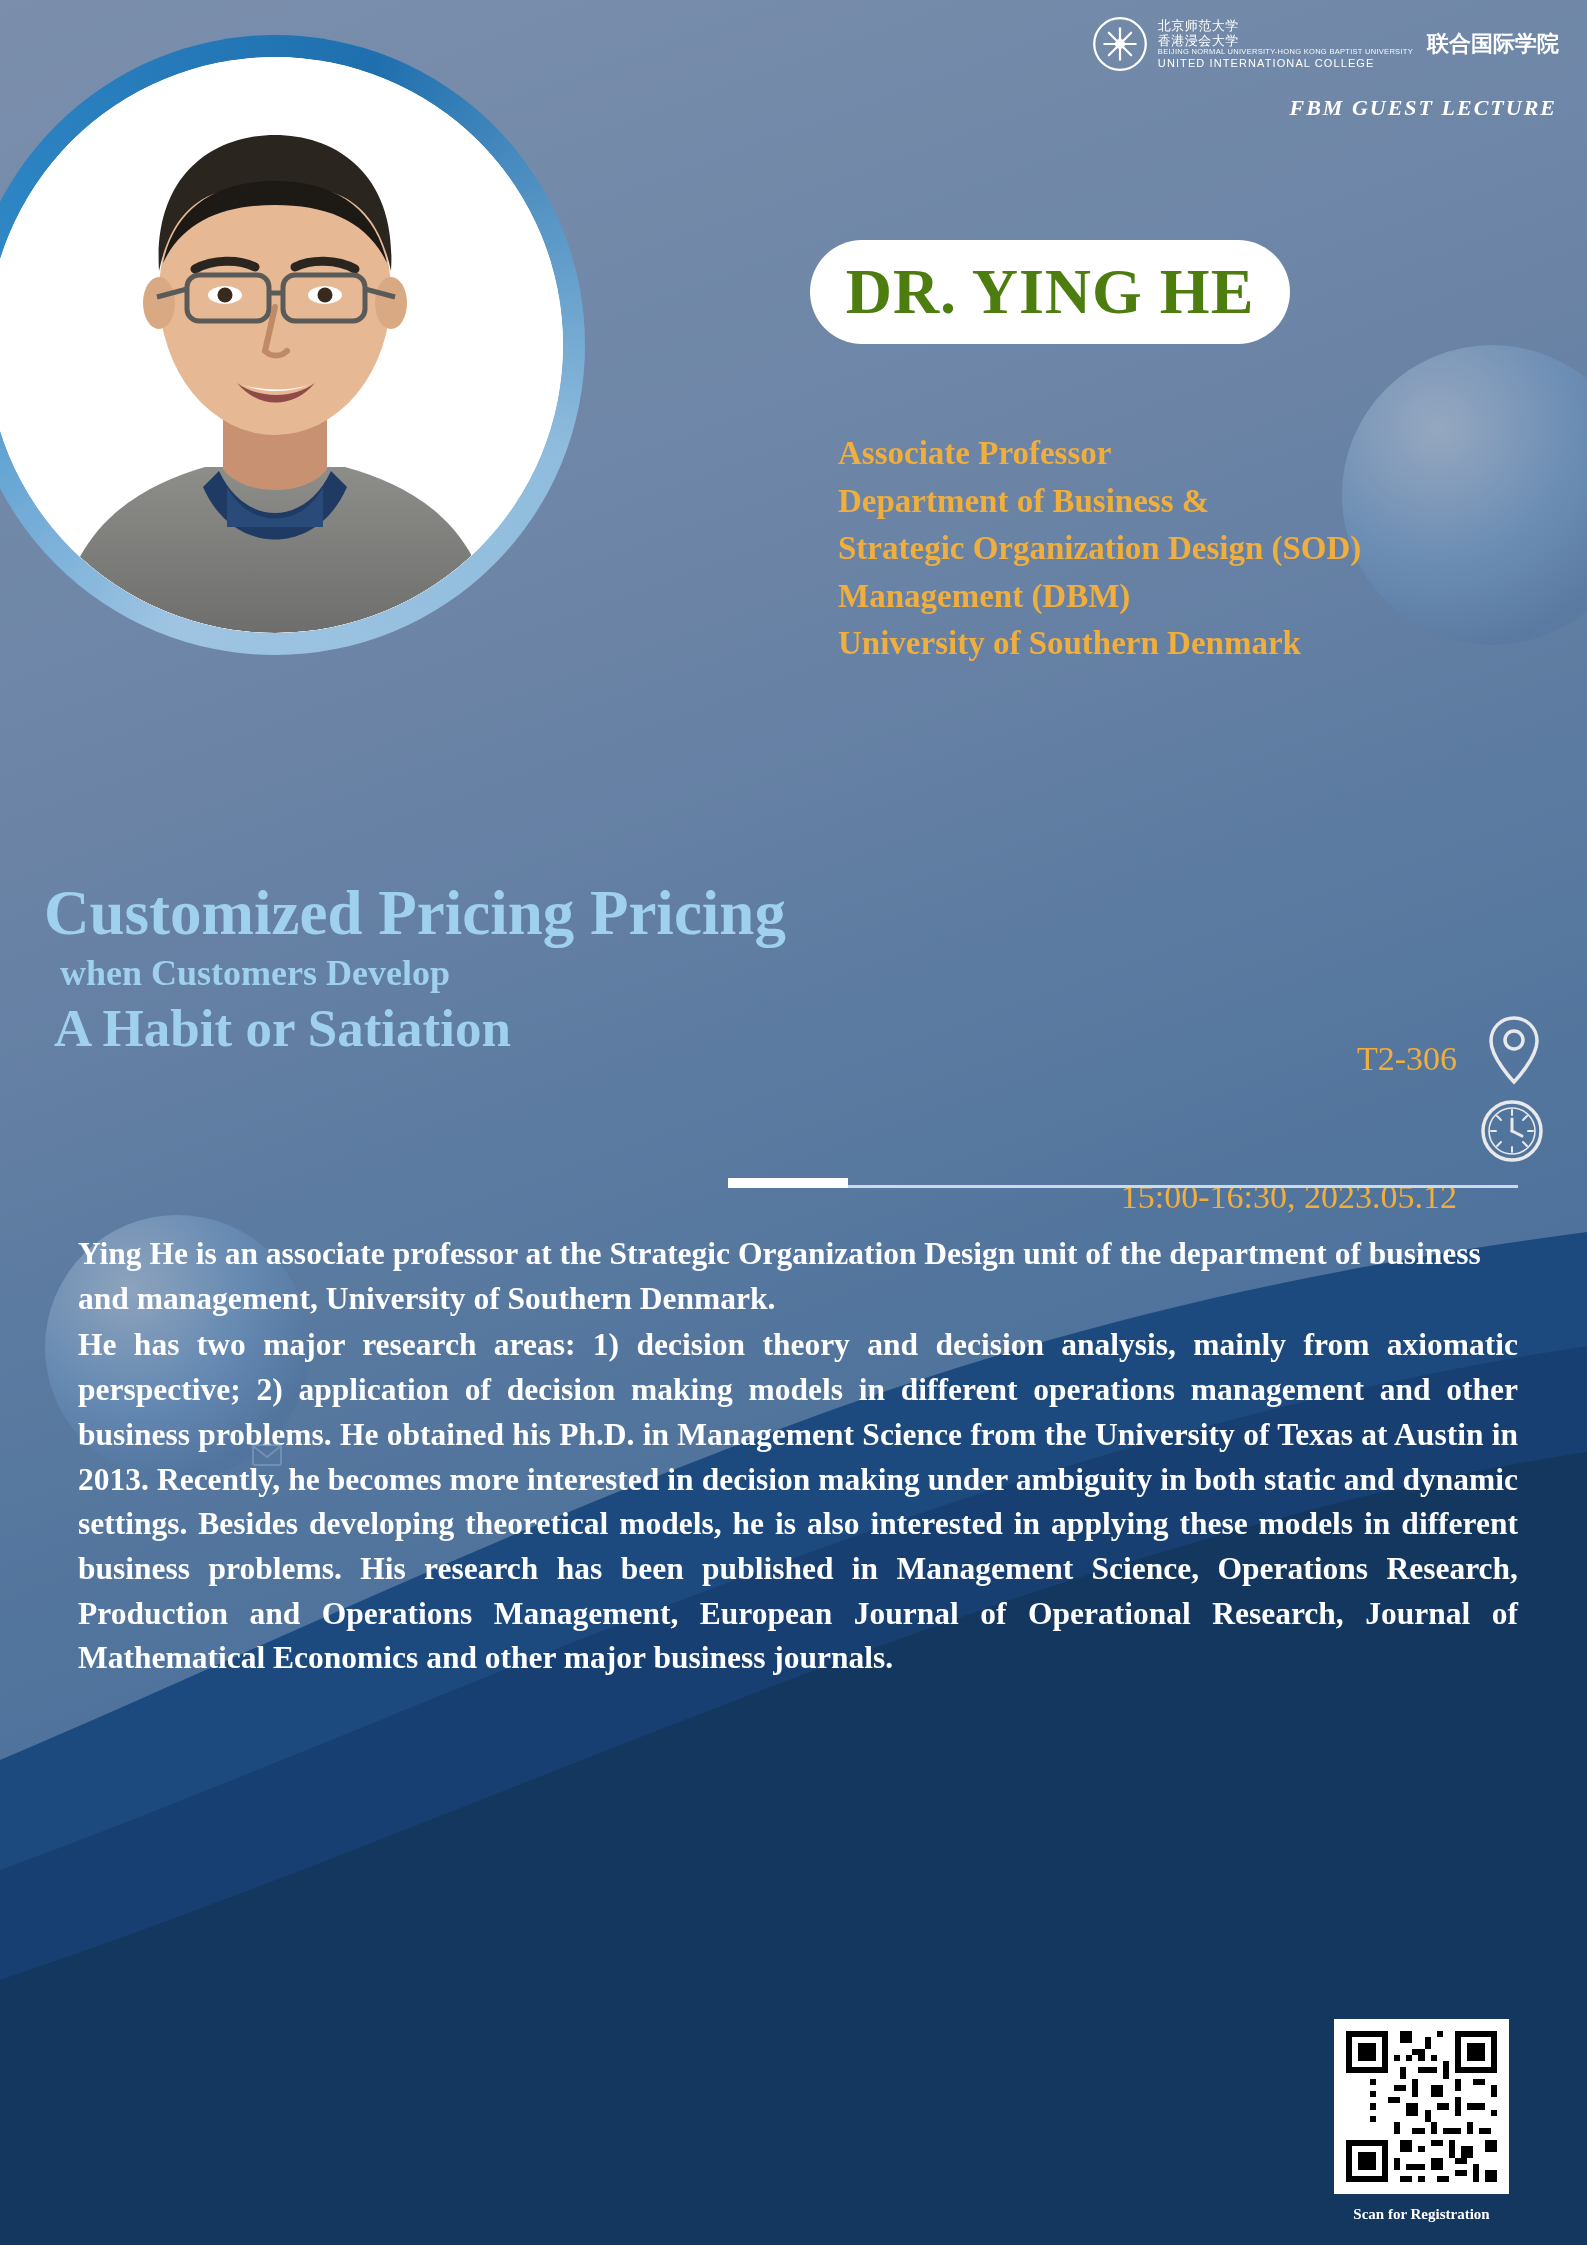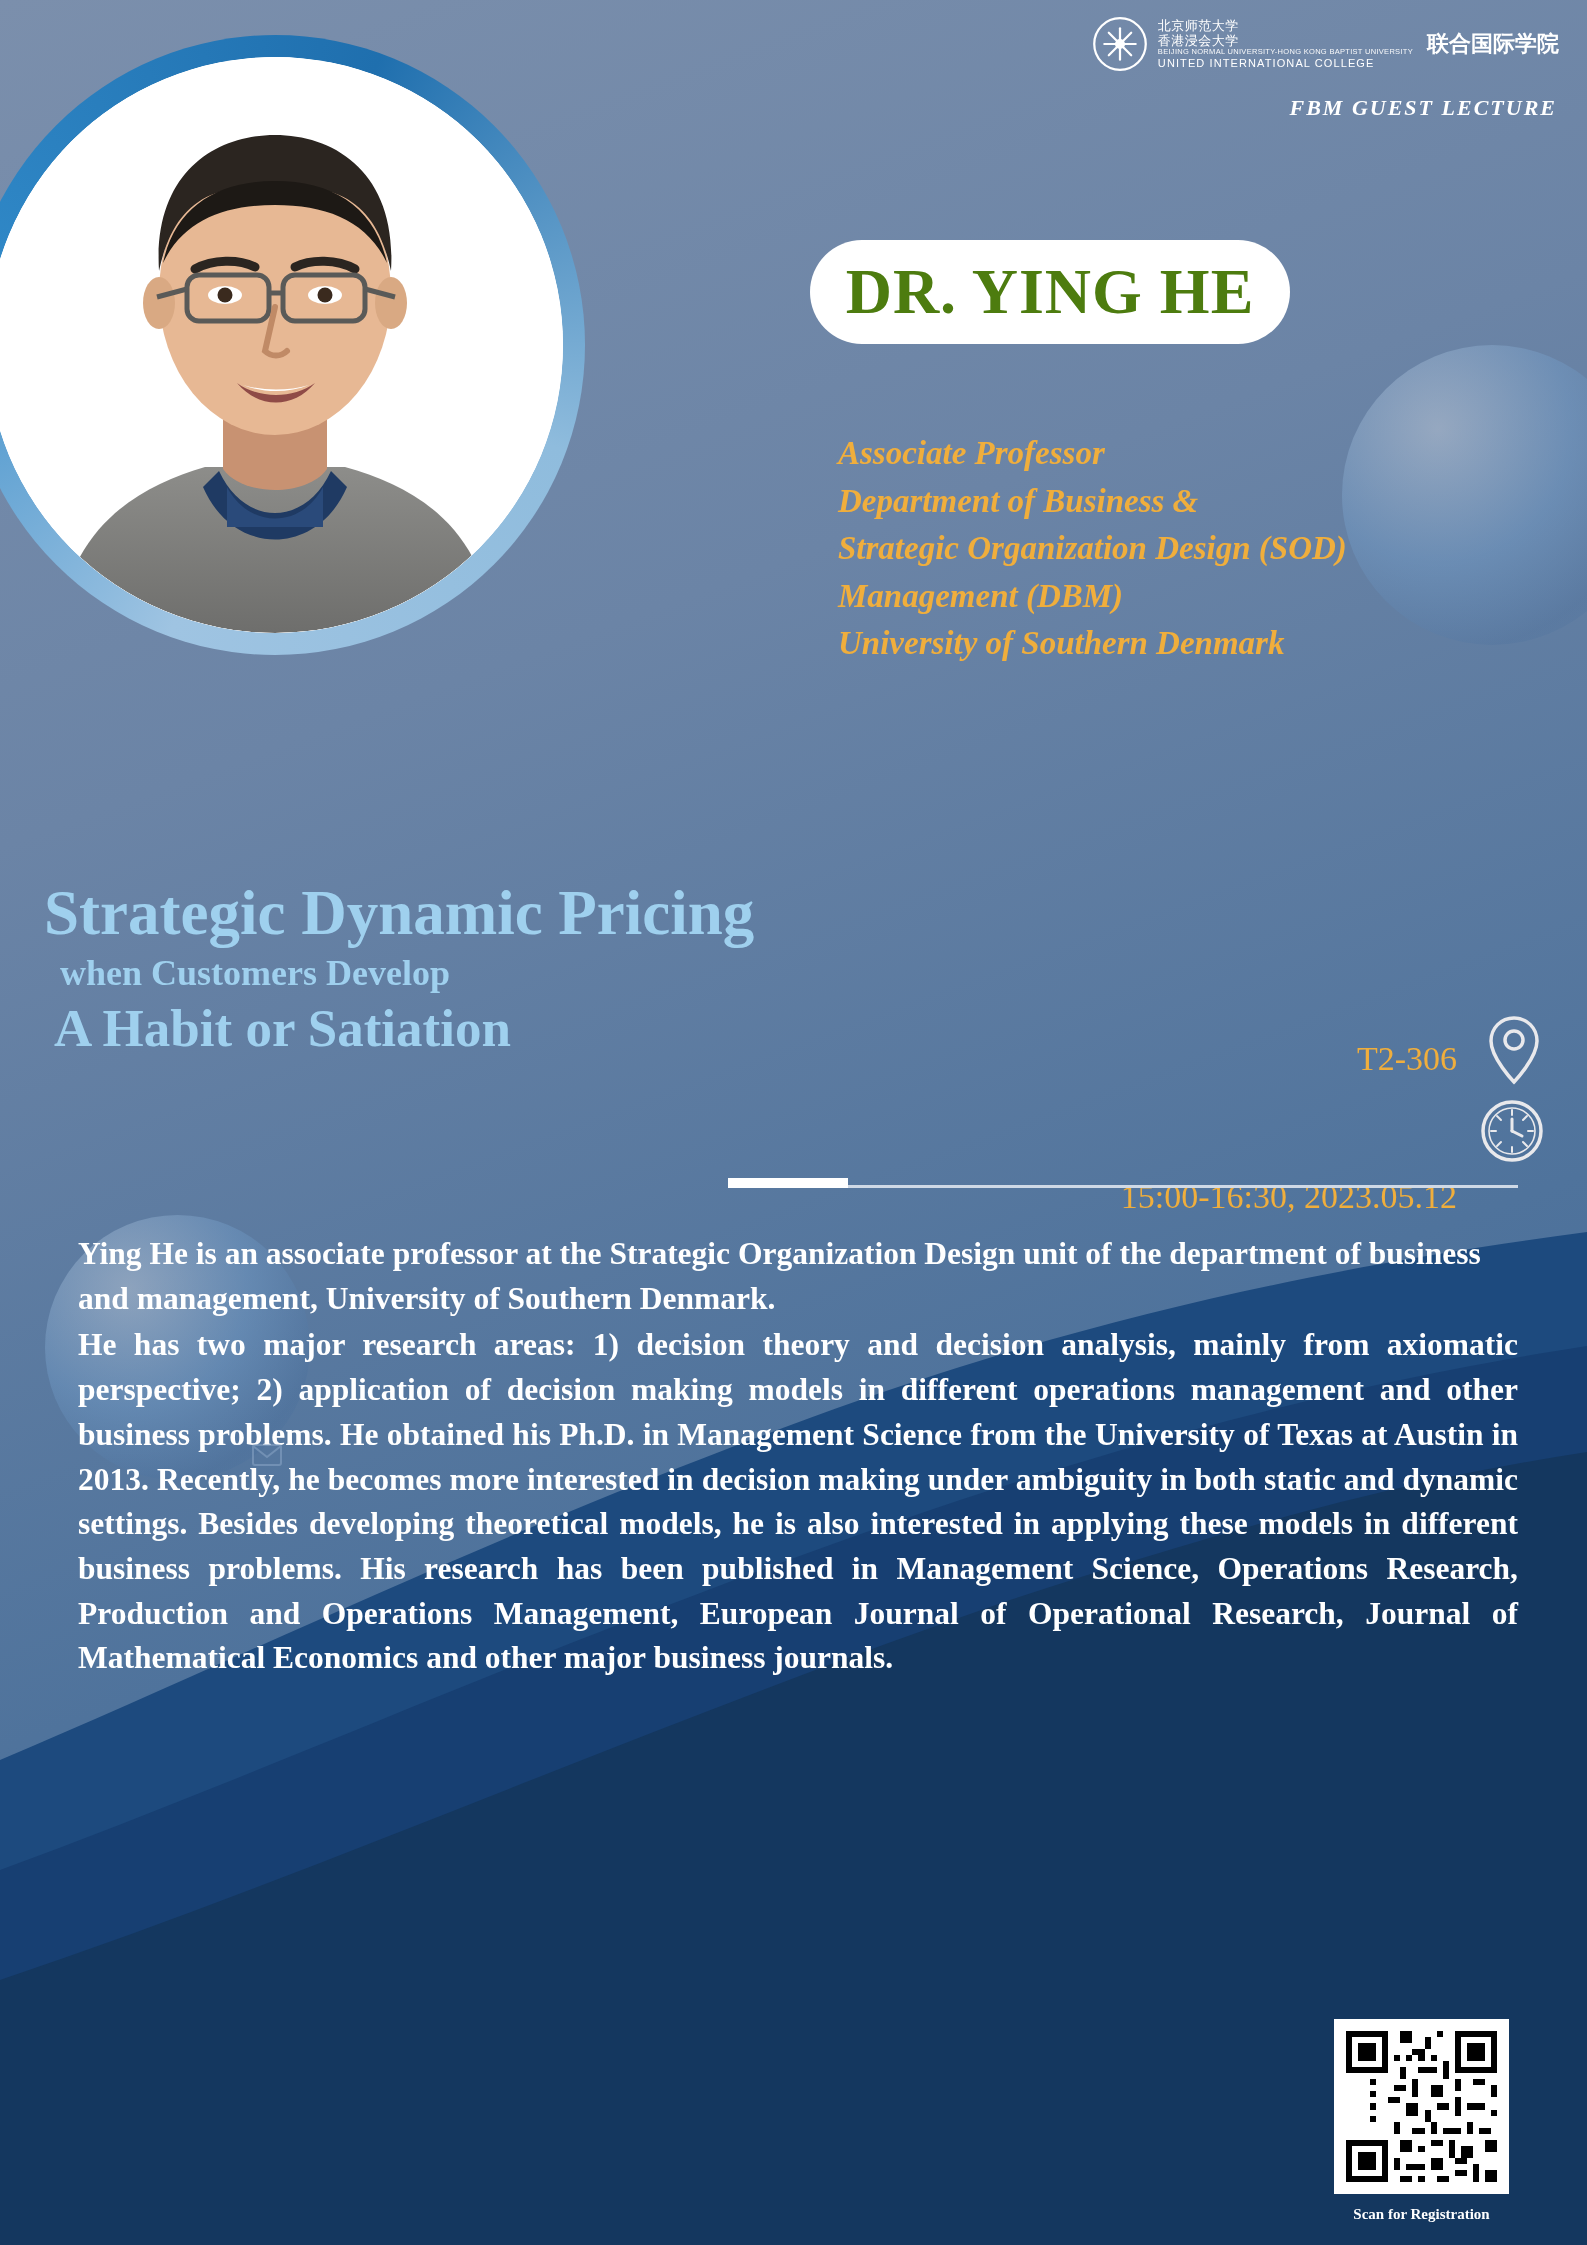--- a/index.html
+++ b/index.html
@@ -158,21 +158,20 @@
   }
 
   
   .affil {
     position: absolute;
     left: 838px;
     top: 430px;
     width: 680px;
     color: #f0ae3c;
     font-size: 33px;
-    font-style: italic;
     font-weight: bold;
     line-height: 1.44;
     font-family: "Liberation Serif", serif;
   }
 
   
   .talk-title {
     position: absolute;
     left: 44px;
     top: 875px;
@@ -384,21 +383,21 @@
 
   <div class="affil">
     <div>Associate Professor</div>
     <div> Department of Business &amp;</div>
     <div>Strategic Organization Design (SOD)</div>
     <div>Management (DBM)</div>
     <div>University of Southern Denmark</div>
   </div>
 
   <div class="talk-title">
-    <div class="l1">Strategic Dynamic Pricing</div>
+    <div class="l1">Customized Pricing Pricing</div>
     <div class="l2">when Customers Develop</div>
     <div class="l3">A Habit or Satiation</div>
   </div>
 
   <div class="venue">T2-306</div>
   <div class="timeline-time">15:00-16:30, 2023.05.12</div>
 
   <svg class="pin-icon" viewBox="0 0 62 72">
     <path d="M31,4 C18,4 8,14 8,27 C8,44 31,68 31,68 C31,68 54,44 54,27 C54,14 44,4 31,4 Z" fill="none" stroke="#e9e9ec" stroke-width="3.5"></path>
     <circle cx="31" cy="26" r="9" fill="none" stroke="#e9e9ec" stroke-width="3.5"></circle>

